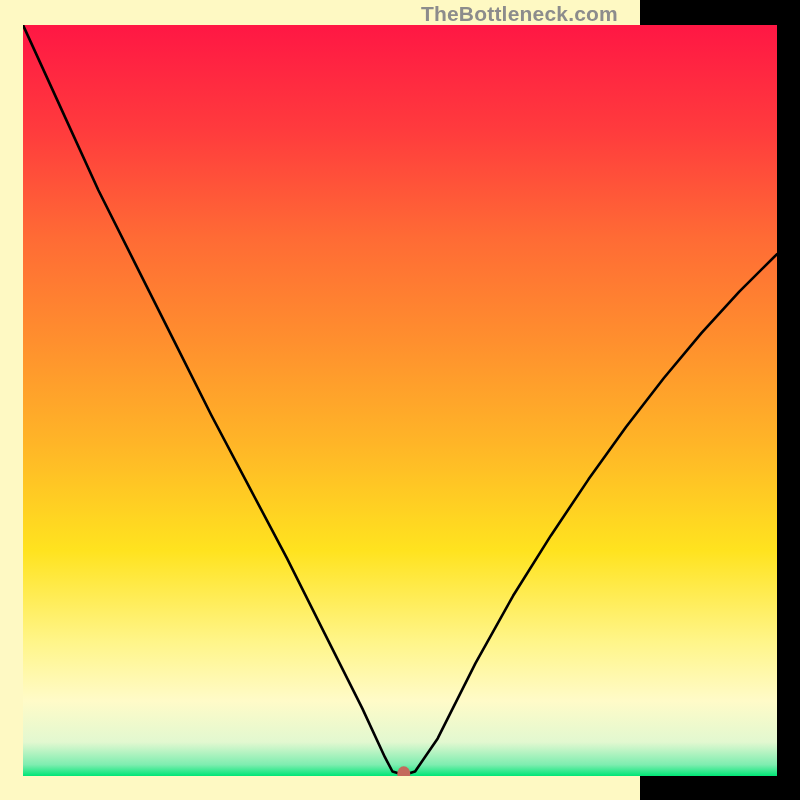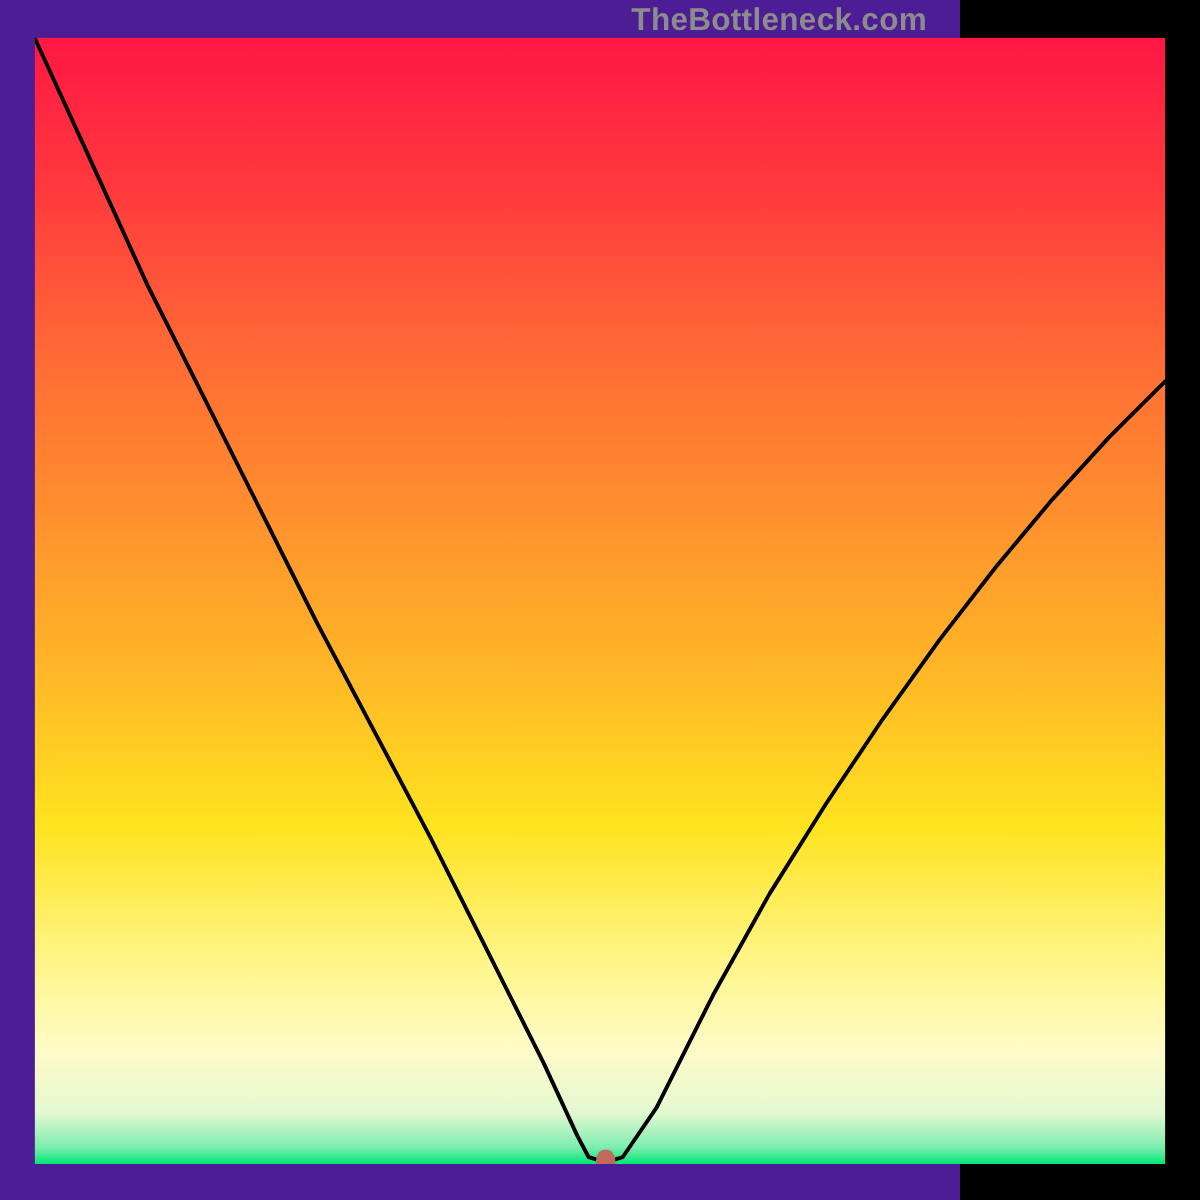--- a/index.html
+++ b/index.html
@@ -9,21 +9,21 @@
     height: 800px;
     background: #000;
     overflow: hidden;
   }
   .frame {
     position: absolute;
     left: 0;
     top: 0;
     width: 640px;
     height: 800px;
-    background: #4c1d95;
+    background: #fef9c3;
   }
   .plot-area {
     position: absolute;
     left: 23px;
     top: 25px;
     width: 754px;
     height: 751px;
     overflow: hidden;
   }
   .plot-svg {

